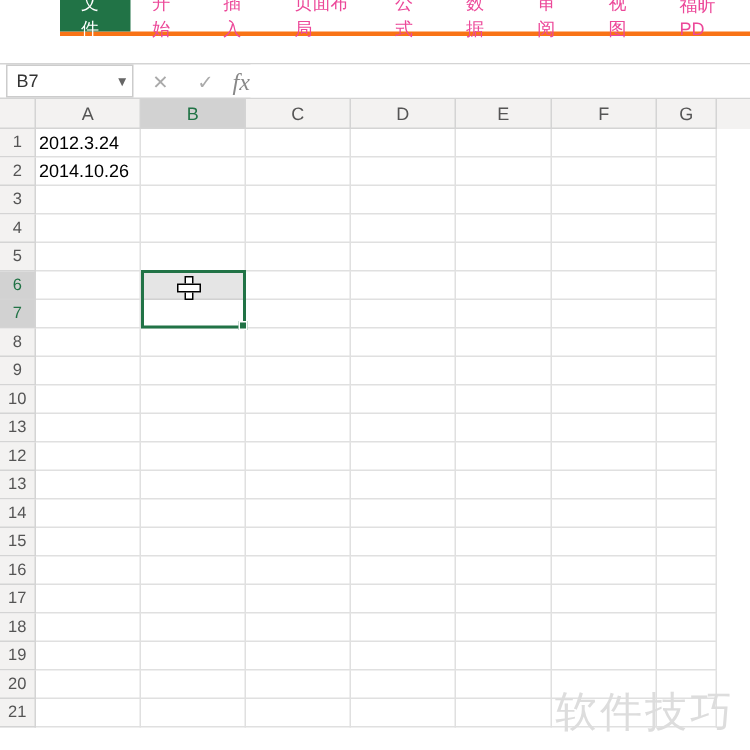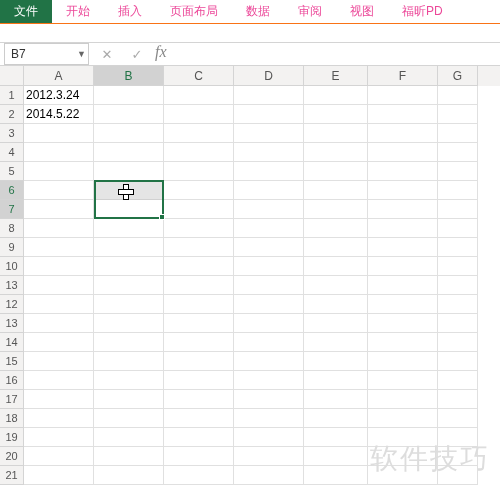--- a/index.html
+++ b/index.html
@@ -1,21 +1,21 @@
 <!DOCTYPE html>
 <html><head>
 <meta charset="utf-8">
 <style>
 * { box-sizing: border-box; margin: 0; padding: 0; }
 body { font-family: "Microsoft YaHei", Arial, sans-serif; font-size: 12px; background: #fff; width: 500px; height: 500px; overflow: hidden; position: relative; }
-.ribbon-tabs { display: flex; background: #fff; height: 24px; align-items: flex-start; border-bottom: 1px solid #f97316; }
+.ribbon-tabs { display: flex; background: #fff; height: 24px; align-items: flex-start; border-bottom: 3px solid #f97316; margin-left: 40px; }
 .ribbon-tab { padding: 4px 14px; font-size: 12px; color: #ec4899; cursor: pointer; height: 100%; display: flex; align-items: center; }
 .ribbon-tab.file { background: #217346; color: #fff; }
 .spacer { height: 18px; background: #fff; }
-.namebox-row { display: flex; align-items: flex-start; height: 24px; border-top: 1px solid #d4d4d4; border-bottom: 1px solid #d4d4d4; background: #fff; }
+.namebox-row { display: flex; align-items: flex-end; height: 24px; border-top: 1px solid #d4d4d4; border-bottom: 1px solid #d4d4d4; background: #fff; }
 .name-box { width: 85px; height: 22px; border: 1px solid #ccc; margin-left: 4px; display: flex; align-items: center; padding: 0 6px; font-size: 12px; color: #333; position: relative; }
 .name-box-dd { position: absolute; right: 2px; color: #666; font-size: 9px; }
 .fx-btn { width: 24px; height: 22px; display: flex; align-items: center; justify-content: center; color: #aaa; margin-left: 6px; font-size: 13px; }
 .fx-label { font-style: italic; font-family: "Times New Roman", serif; color: #888; margin-left: 6px; font-size: 16px; }
 .formula-input { flex: 1; height: 22px; border: none; padding: 0 4px; font-size: 12px; }
 .sheet { position: relative; }
 .corner { position: absolute; left: 0; top: 0; width: 24px; height: 20px; background: #f3f2f1; border-right: 1px solid #d4d4d4; border-bottom: 1px solid #d4d4d4; }
 .col-headers { display: flex; margin-left: 24px; height: 20px; background: #f3f2f1; }
 .col-h { border-right: 1px solid #d4d4d4; border-bottom: 1px solid #d4d4d4; text-align: center; font-size: 12px; color: #555; line-height: 20px; }
 .row { display: flex; height: 19px; }
@@ -24,30 +24,31 @@
 .cell { border-right: 1px solid #e0e0e0; border-bottom: 1px solid #e0e0e0; font-size: 12px; padding: 0 2px; line-height: 19px; overflow: hidden; white-space: nowrap; }
 .col-A { width: 70px; } .col-B { width: 70px; } .col-C { width: 70px; } .col-D { width: 70px; } .col-E { width: 64px; } .col-F { width: 70px; } .col-G { width: 40px; }
 .col-h.sel { background: #d2d2d2; color: #217346; }
 .selection { position: absolute; border: 2px solid #217346; pointer-events: none; }
 .selection-fill { position: absolute; width: 6px; height: 6px; background: #217346; border: 1px solid #fff; right: -3px; bottom: -3px; }
 .sel-shade { position: absolute; background: rgba(180,180,180,0.35); pointer-events: none; }
 .cursor-plus { position: absolute; width: 16px; height: 16px; pointer-events: none; z-index: 20; }
 .cursor-plus::before, .cursor-plus::after { content: ""; position: absolute; background: #fff; border: 1px solid #000; }
 .cursor-plus::before { left: 5px; top: 0; width: 4px; height: 14px; }
 .cursor-plus::after { left: 0; top: 5px; width: 14px; height: 4px; }
-.watermark { position: absolute; right: 10px; bottom: 22px; font-size: 28px; color: #ddd; letter-spacing: 2px; font-family: "SimSun", serif; pointer-events: none; }
+.watermark { position: absolute; right: 10px; bottom: 6px; font-size: 28px; color: #ddd; letter-spacing: 2px; font-family: "SimSun", serif; pointer-events: none; }
 </style>
 </head>
 <body>
 
 <div class="ribbon-tabs">
   <div class="ribbon-tab file">文件</div>
   <div class="ribbon-tab">开始</div>
   <div class="ribbon-tab">插入</div>
   <div class="ribbon-tab">页面布局</div>
+  <div class="ribbon-tab">公式</div>
   <div class="ribbon-tab">数据</div>
   <div class="ribbon-tab">审阅</div>
   <div class="ribbon-tab">视图</div>
   <div class="ribbon-tab">福昕PD</div>
 </div>
 
 <div class="spacer"></div>
 
 <div class="namebox-row">
   <div class="name-box">
@@ -77,21 +78,21 @@
         <div class="cell col-A">2012.3.24</div>
         <div class="cell col-B"></div>
         <div class="cell col-C"></div>
         <div class="cell col-D"></div>
         <div class="cell col-E"></div>
         <div class="cell col-F"></div>
         <div class="cell col-G"></div>
       </div>
       <div class="row">
         <div class="row-h">2</div>
-        <div class="cell col-A">2014.5.22</div>
+        <div class="cell col-A">2014.10.26</div>
         <div class="cell col-B"></div>
         <div class="cell col-C"></div>
         <div class="cell col-D"></div>
         <div class="cell col-E"></div>
         <div class="cell col-F"></div>
         <div class="cell col-G"></div>
       </div>
       <div class="row">
         <div class="row-h">3</div>
         <div class="cell col-A"></div>

